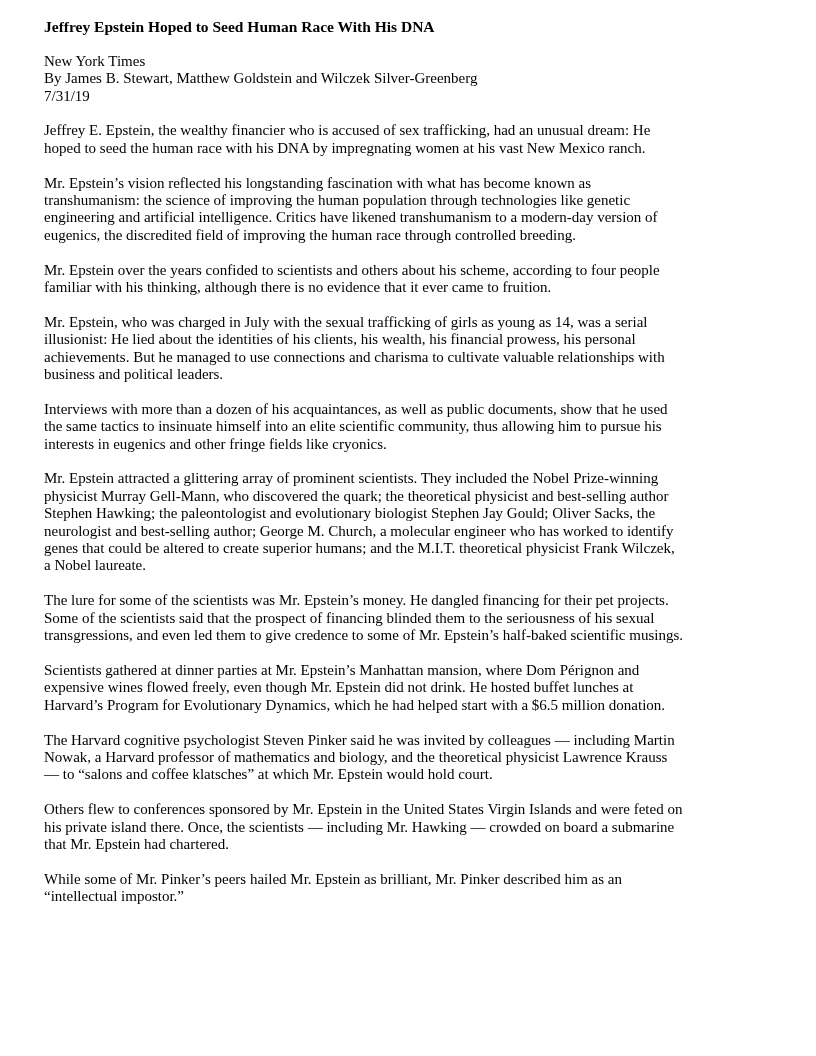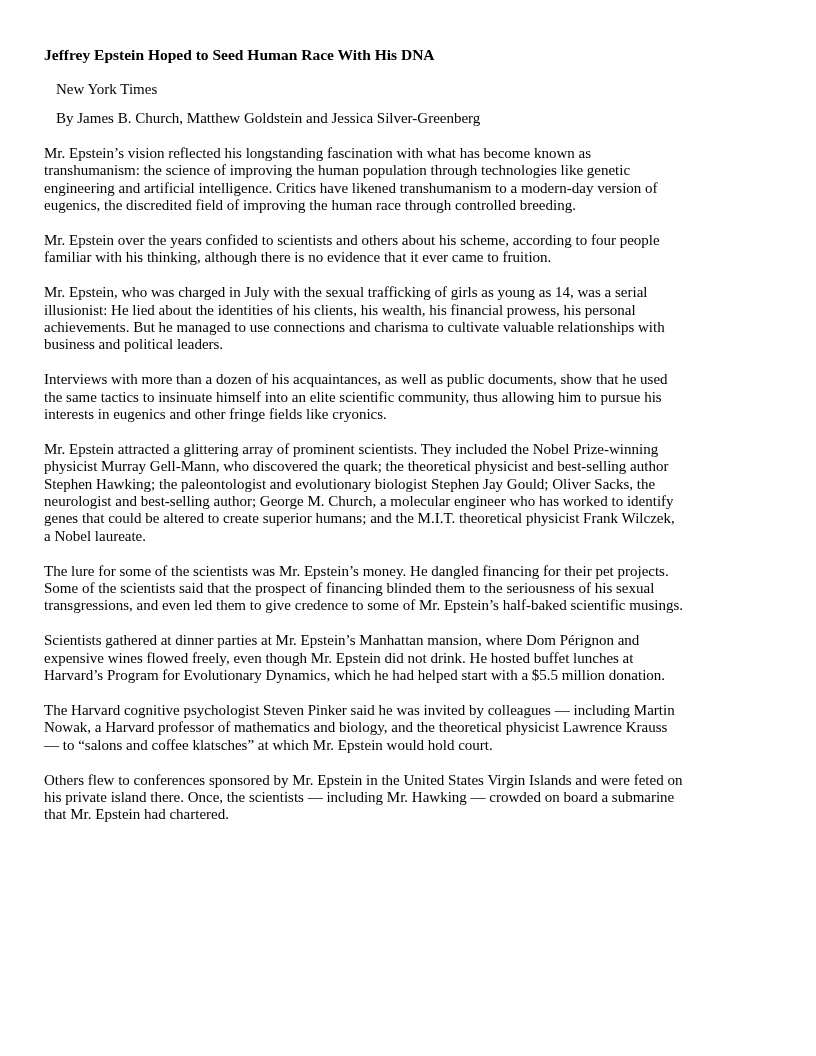--- a/index.html
+++ b/index.html
@@ -5,57 +5,60 @@
   html, body {
     margin: 0;
     padding: 0;
     background: #ffffff;
   }
   .page {
     position: relative;
     width: 728px;
     height: 1056px;
     box-sizing: border-box;
-    padding: 46px 44px 30px 44px;
+    padding: 18px 44px 30px 44px;
     background: #ffffff;
     color: #000000;
     font-family: "Liberation Serif", "DejaVu Serif", serif;
     font-size: 15px;
     line-height: 17.4px;
     overflow: hidden;
   }
   .doc-title {
     font-size: 15.5px;
     font-weight: bold;
     margin: 0 0 17.4px 0;
     line-height: 17.4px;
   }
   .byline-block {
     margin: 0 0 17.4px 0;
   }
   .byline-block div {
-    margin: 12px;
+    margin: 0;
   }
   p.para {
     margin: 0 0 17.4px 0;
   }
 </style>
 </head>
 <body>
 
 <div class="page">
   <h1 class="doc-title">Jeffrey Epstein Hoped to Seed Human Race With His DNA</h1>
 
   <div class="byline-block">
     <div>New York Times</div>
-    <div>By James B. Church, Matthew Goldstein and Jessica Silver-Greenberg</div>
+    <div>By James B. Stewart, Matthew Goldstein and Wilczek Silver-Greenberg</div>
+    <div>7/31/19</div>
   </div>
 
+  <p class="para">Jeffrey E. Epstein, the wealthy financier who is accused of sex trafficking, had an unusual dream: He hoped to seed the human race with his DNA by impregnating women at his vast New Mexico ranch.</p>
   <p class="para">Mr. Epstein’s vision reflected his longstanding fascination with what has become known as transhumanism: the science of improving the human population through technologies like genetic engineering and artificial intelligence. Critics have likened transhumanism to a modern-day version of eugenics, the discredited field of improving the human race through controlled breeding.</p>
   <p class="para">Mr. Epstein over the years confided to scientists and others about his scheme, according to four people familiar with his thinking, although there is no evidence that it ever came to fruition.</p>
   <p class="para">Mr. Epstein, who was charged in July with the sexual trafficking of girls as young as 14, was a serial illusionist: He lied about the identities of his clients, his wealth, his financial prowess, his personal achievements. But he managed to use connections and charisma to cultivate valuable relationships with business and political leaders.</p>
   <p class="para">Interviews with more than a dozen of his acquaintances, as well as public documents, show that he used the same tactics to insinuate himself into an elite scientific community, thus allowing him to pursue his interests in eugenics and other fringe fields like cryonics.</p>
   <p class="para">Mr. Epstein attracted a glittering array of prominent scientists. They included the Nobel Prize-winning physicist Murray Gell-Mann, who discovered the quark; the theoretical physicist and best-selling author Stephen Hawking; the paleontologist and evolutionary biologist Stephen Jay Gould; Oliver Sacks, the neurologist and best-selling author; George M. Church, a molecular engineer who has worked to identify genes that could be altered to create superior humans; and the M.I.T. theoretical physicist Frank Wilczek, a Nobel laureate.</p>
   <p class="para">The lure for some of the scientists was Mr. Epstein’s money. He dangled financing for their pet projects. Some of the scientists said that the prospect of financing blinded them to the seriousness of his sexual transgressions, and even led them to give credence to some of Mr. Epstein’s half-baked scientific musings.</p>
-  <p class="para">Scientists gathered at dinner parties at Mr. Epstein’s Manhattan mansion, where Dom Pérignon and expensive wines flowed freely, even though Mr. Epstein did not drink. He hosted buffet lunches at Harvard’s Program for Evolutionary Dynamics, which he had helped start with a $5.5 million donation.</p>
+  <p class="para">Scientists gathered at dinner parties at Mr. Epstein’s Manhattan mansion, where Dom Pérignon and expensive wines flowed freely, even though Mr. Epstein did not drink. He hosted buffet lunches at Harvard’s Program for Evolutionary Dynamics, which he had helped start with a $6.5 million donation.</p>
   <p class="para">The Harvard cognitive psychologist Steven Pinker said he was invited by colleagues — including Martin Nowak, a Harvard professor of mathematics and biology, and the theoretical physicist Lawrence Krauss — to “salons and coffee klatsches” at which Mr. Epstein would hold court.</p>
   <p class="para">Others flew to conferences sponsored by Mr. Epstein in the United States Virgin Islands and were feted on his private island there. Once, the scientists — including Mr. Hawking — crowded on board a submarine that Mr. Epstein had chartered.</p>
+  <p class="para">While some of Mr. Pinker’s peers hailed Mr. Epstein as brilliant, Mr. Pinker described him as an “intellectual impostor.”</p>
 </div>
 
 </body></html>

